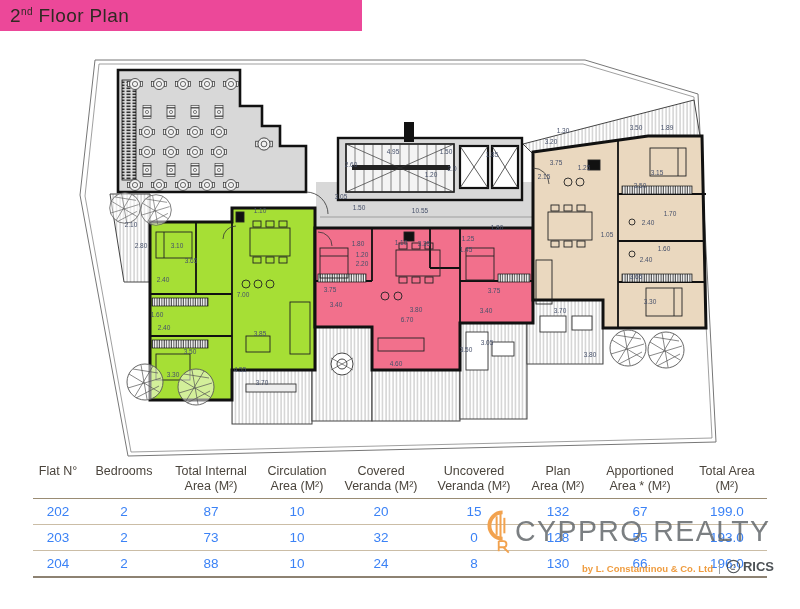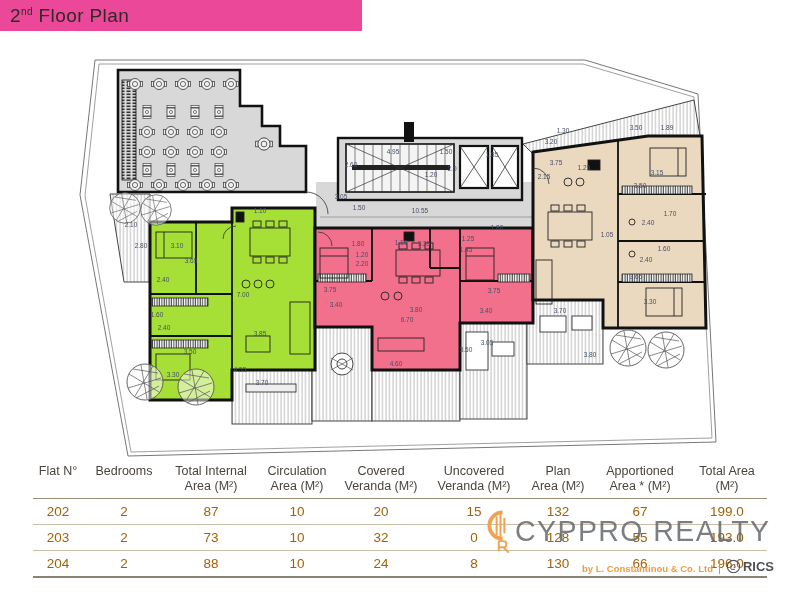--- a/index.html
+++ b/index.html
@@ -10,21 +10,21 @@
             display:flex;align-items:center;padding-left:10px;box-sizing:border-box;}
   .titlebar .t{font-size:19px;color:#2f2a23;letter-spacing:.4px;}
   .titlebar sup{font-size:10px;vertical-align:super;}
   
   .plan{position:absolute;left:0;top:36px;}
   
   .areas{position:absolute;left:33px;top:462px;width:734px;border-collapse:collapse;table-layout:fixed;}
   .areas th{font-size:12.5px;font-weight:normal;color:#4a443c;text-align:center;vertical-align:top;
             padding:2px 0 4px 0;line-height:1.2;}
   .areas thead tr{border-bottom:1.5px solid #9a8c74;}
-  .areas td{font-size:13.5px;text-align:center;padding:5px 0;color:#a16207;}
+  .areas td{font-size:13.5px;text-align:center;padding:5px 0;color:#3b82f6;}
   .areas tbody tr{border-bottom:1px solid #cbbda6;}
   .areas tbody tr:last-child{border-bottom:2px solid #8d8272;}
   
   .footnote{position:absolute;left:33px;top:571px;width:745px;font-size:13px;line-height:1.25;
             color:#4c463e;letter-spacing:.55px;}
   
   .wm{position:absolute;left:484px;top:503px;width:300px;z-index:5;}
   .wm-row1{display:flex;align-items:center;}
   .wm-brand{font-size:30px;color:#5f6467;opacity:.82;letter-spacing:1.5px;font-weight:400;
             transform:scaleX(.95);transform-origin:left;white-space:nowrap;}

